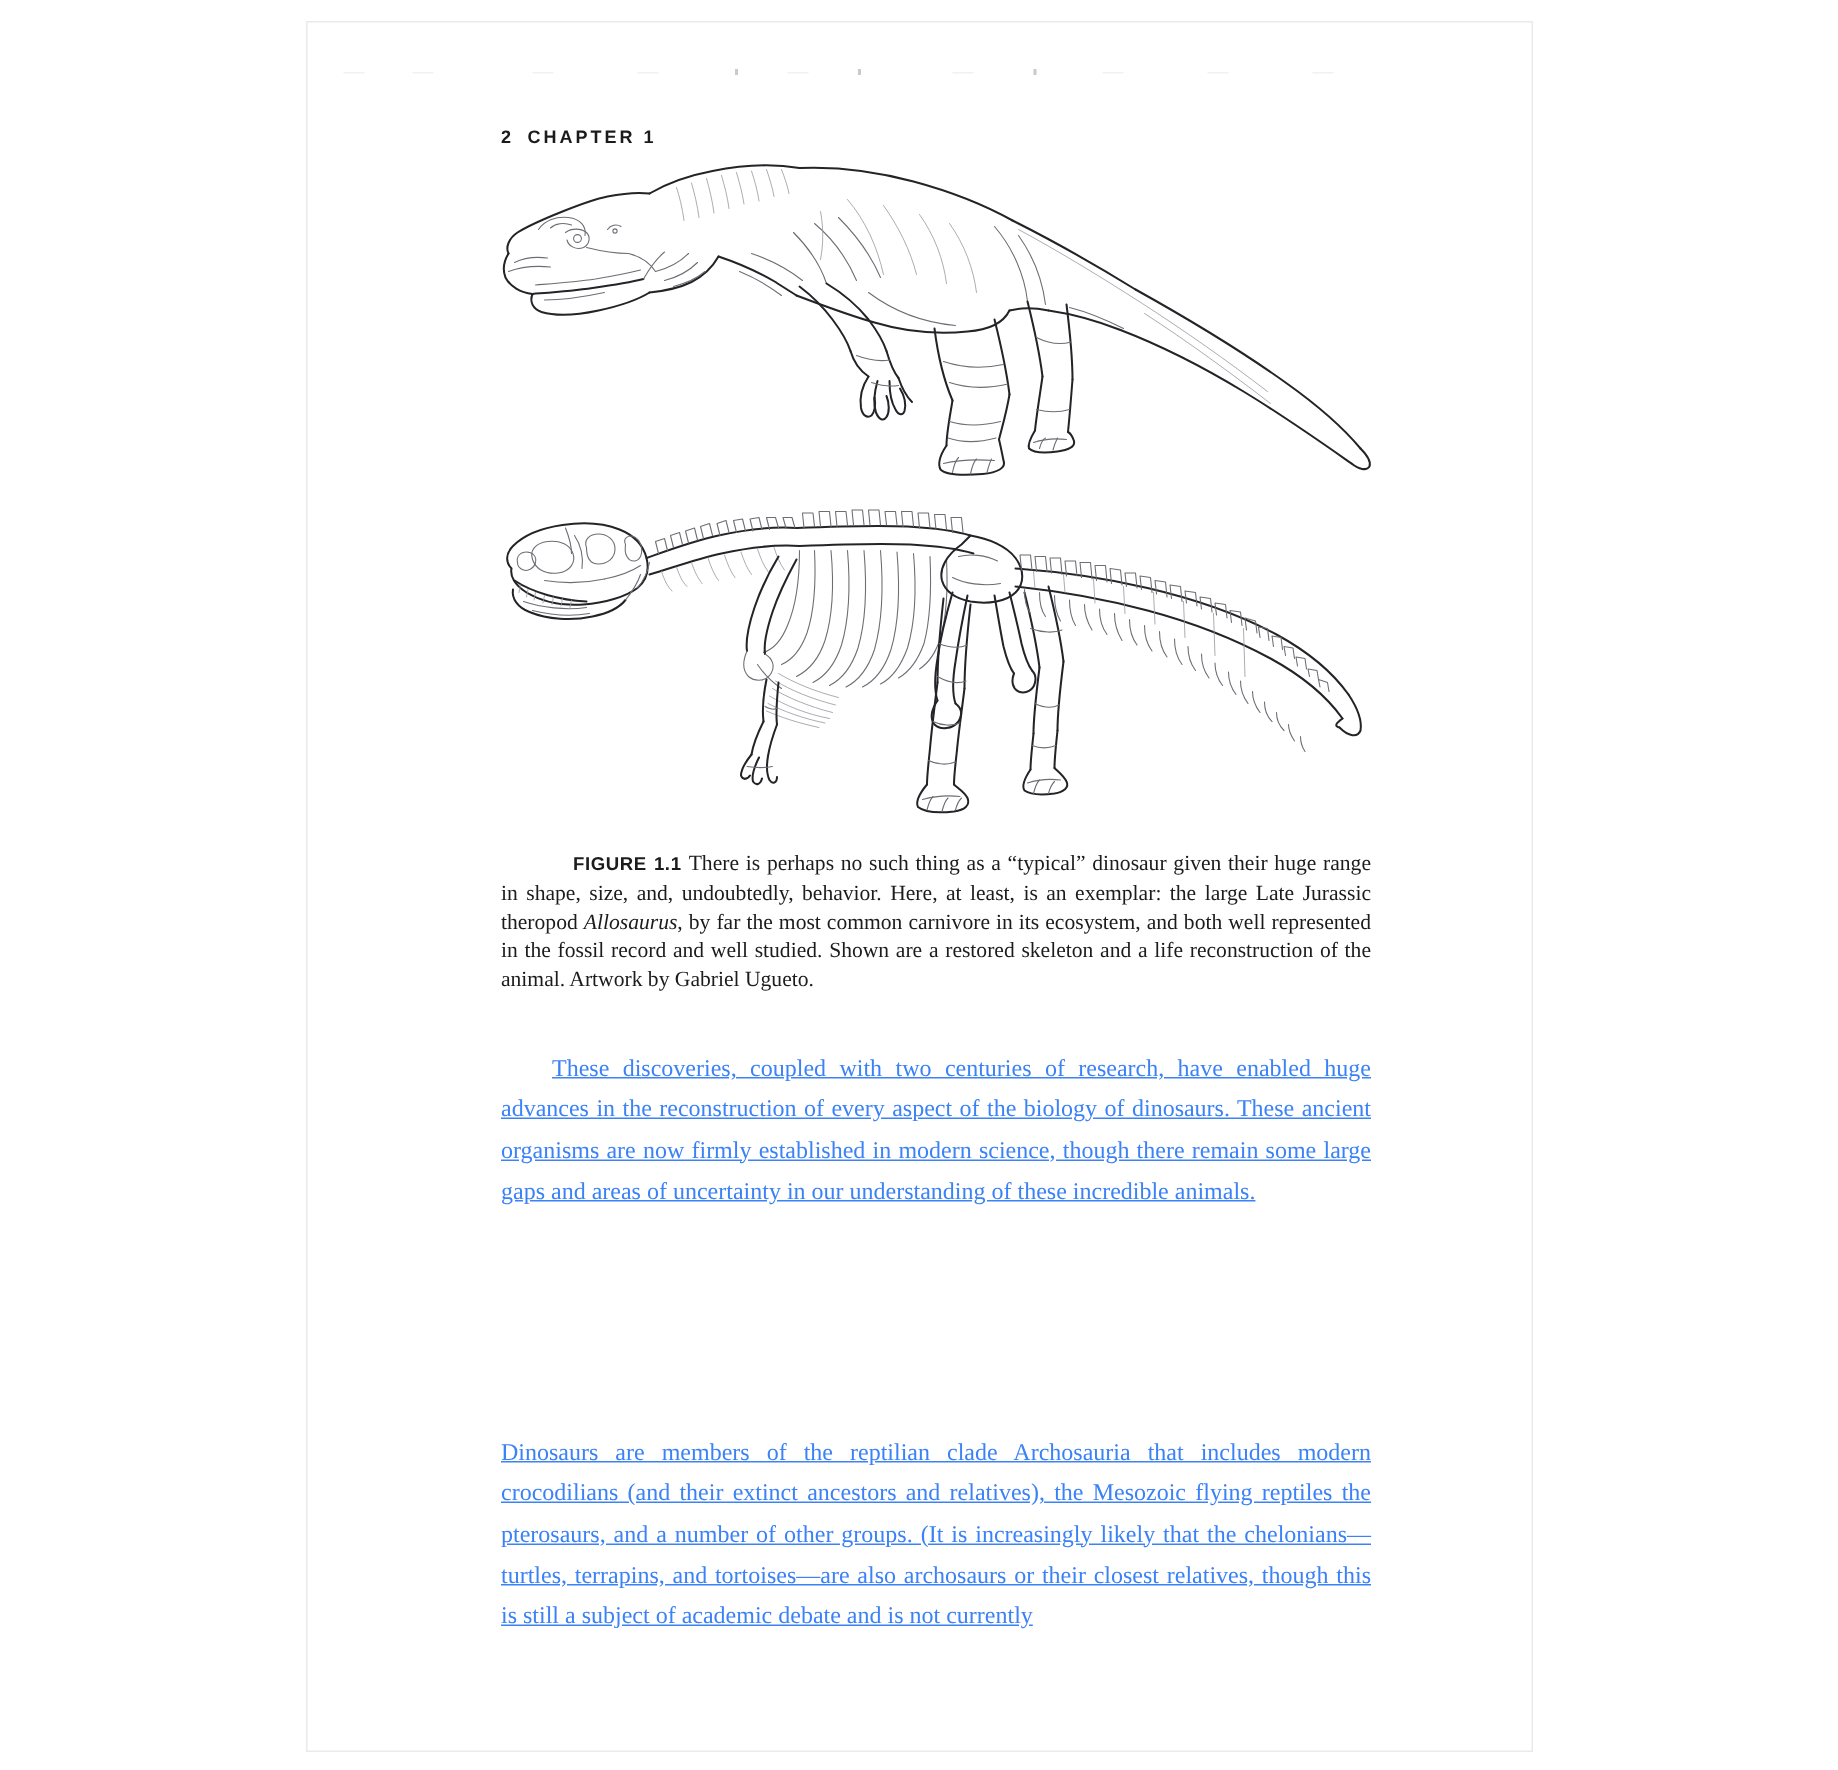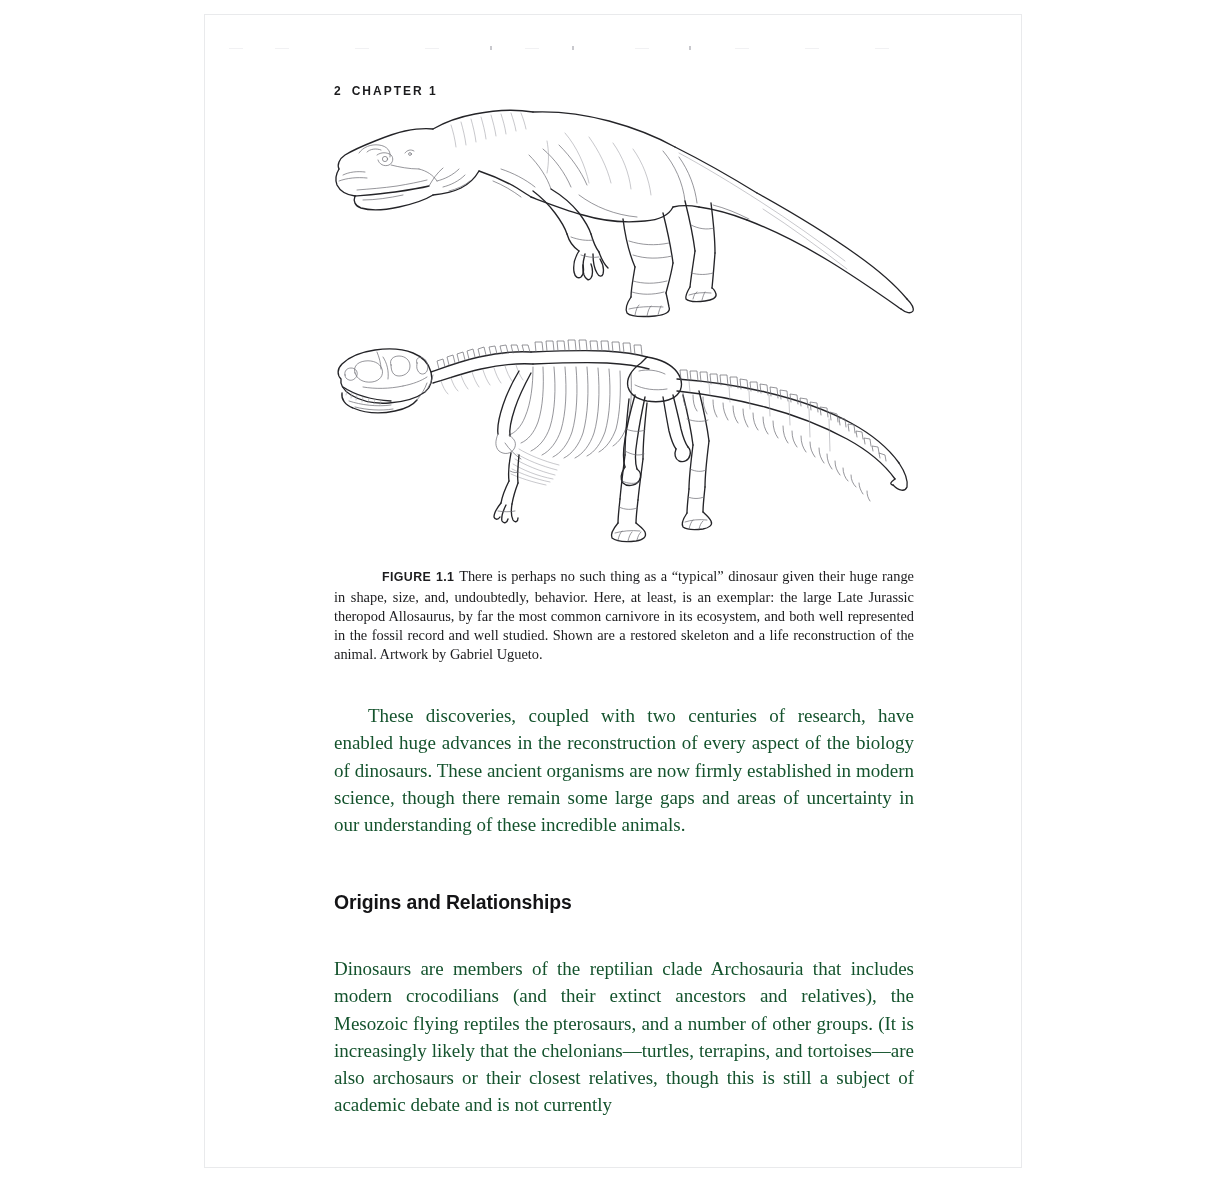--- a/index.html
+++ b/index.html
@@ -99,34 +99,35 @@
     text-align: justify;
     text-justify: inter-word;
   }
   #figure-caption .cap-label {
     font-family: "Liberation Sans", sans-serif;
     font-weight: bold;
     font-size: 12.4px;
     letter-spacing: .4px;
     margin-left: 48px;
   }
-  #figure-caption .genus { }
+  #figure-caption .genus { font-style: italic; }
 
   
   .body-para {
     position: absolute;
     left: 129px;
     width: 580px;
     font-family: "Liberation Serif", serif;
-    font-size: 19px;
+    font-size: 16px;
     line-height: 27.3px;
-    color: #14532d;
+    color: #3b82f6;
     text-align: justify;
     text-justify: inter-word;
     hyphens: none;
+    text-decoration: underline;
   }
   #para-discoveries { top: 668px; text-indent: 34px; }
   #para-archosauria { top: 917px; margin-top: 23px; }
 
   
   #section-heading {
     position: absolute;
     left: 129px;
     top: 860px;
     width: 580px;
@@ -543,18 +544,17 @@
           <path class="hair" d="M476,72 L477,100"></path>
           <path class="hair" d="M496,82 L497,114"></path>
         </g>
       </svg>
     </div>
 
     <p id="figure-caption"><span class="cap-label">FIGURE 1.1&nbsp;</span><span class="cap-t1">There is perhaps no such thing as a “typical” dinosaur given their huge range in shape, size, and, undoubtedly, behavior. Here, at least, is an exemplar: the large Late Jurassic theropod </span><span class="genus">Allosaurus</span><span class="cap-t2">, by far the most common carnivore in its ecosystem, and both well represented in the fossil record and well studied. Shown are a restored skeleton and a life reconstruction of the animal. Artwork by Gabriel Ugueto.</span></p>
 
     <p class="body-para" id="para-discoveries">These discoveries, coupled with two centuries of research, have enabled huge advances in the reconstruction of every aspect of the biology of dinosaurs. These ancient organisms are now firmly established in modern science, though there remain some large gaps and areas of uncertainty in our understanding of these incredible animals.</p>
 
-    <h2 id="section-heading">Origins and Relationships</h2>
 
     <p class="body-para" id="para-archosauria">Dinosaurs are members of the reptilian clade Archosauria that includes modern crocodilians (and their extinct ancestors and relatives), the Mesozoic flying reptiles the pterosaurs, and a number of other groups. (It is increasingly likely that the chelonians—turtles, terrapins, and tortoises—are also archosaurs or their closest relatives, though this is still a subject of academic debate and is not currently</p>
 
   </div>
 </div>
 
 </body></html>

